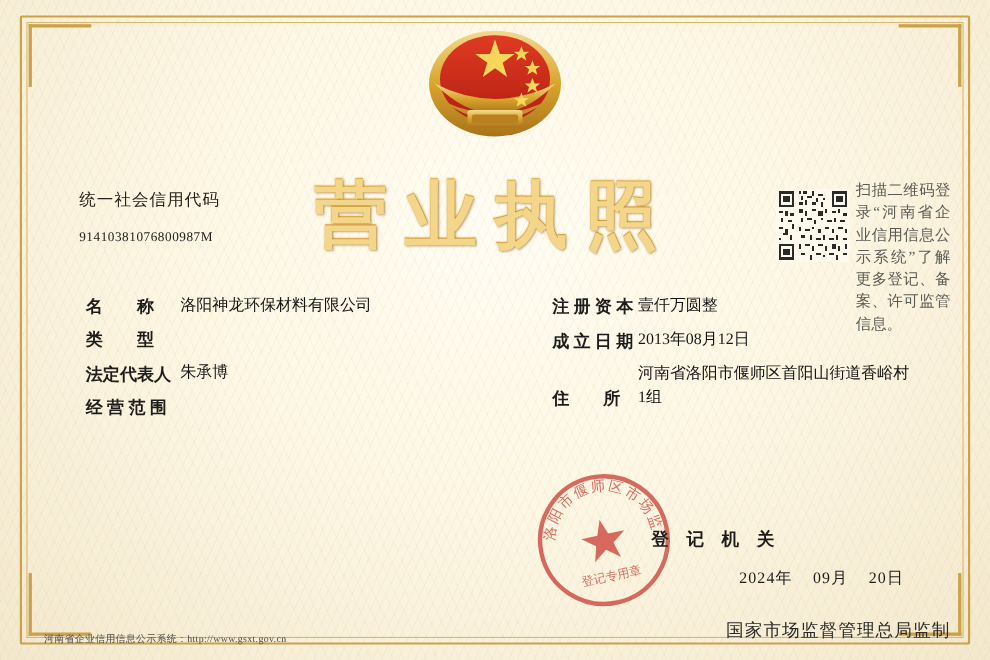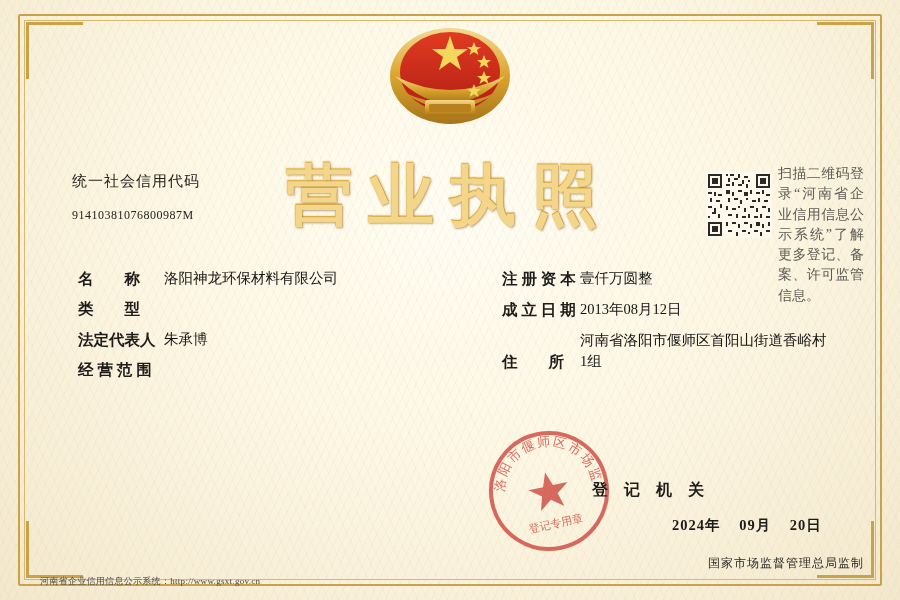--- a/index.html
+++ b/index.html
@@ -180,21 +180,20 @@
     letter-spacing: 6px;
     color: #1d1c1a;
   }
   .issue-date {
     position: absolute;
     left: 672px;
     top: 516px;
     font-size: 14.5px;
     color: #1d1c1a;
     letter-spacing: 1px;
-    font-weight: bold;
   }
   .issue-date span { margin-right: 14px; }
 
   
   .seal {
     position: absolute;
     left: 486px;
     top: 428px;
     width: 126px;
     height: 126px;
@@ -207,22 +206,22 @@
     position: absolute;
     left: 40px;
     bottom: 12px;
     font-size: 9px;
     color: #4a4944;
     letter-spacing: 0.3px;
   }
   .footer-right {
     position: absolute;
     right: 36px;
-    bottom: 28px;
-    font-size: 12px;
+    bottom: 16px;
+    font-size: 16px;
     color: #2a2926;
     letter-spacing: 1px;
   }
 </style>
 </head>
 <body>
 
 <div id="license">
   <div class="texture"></div>
   <div class="border-outer"></div>

